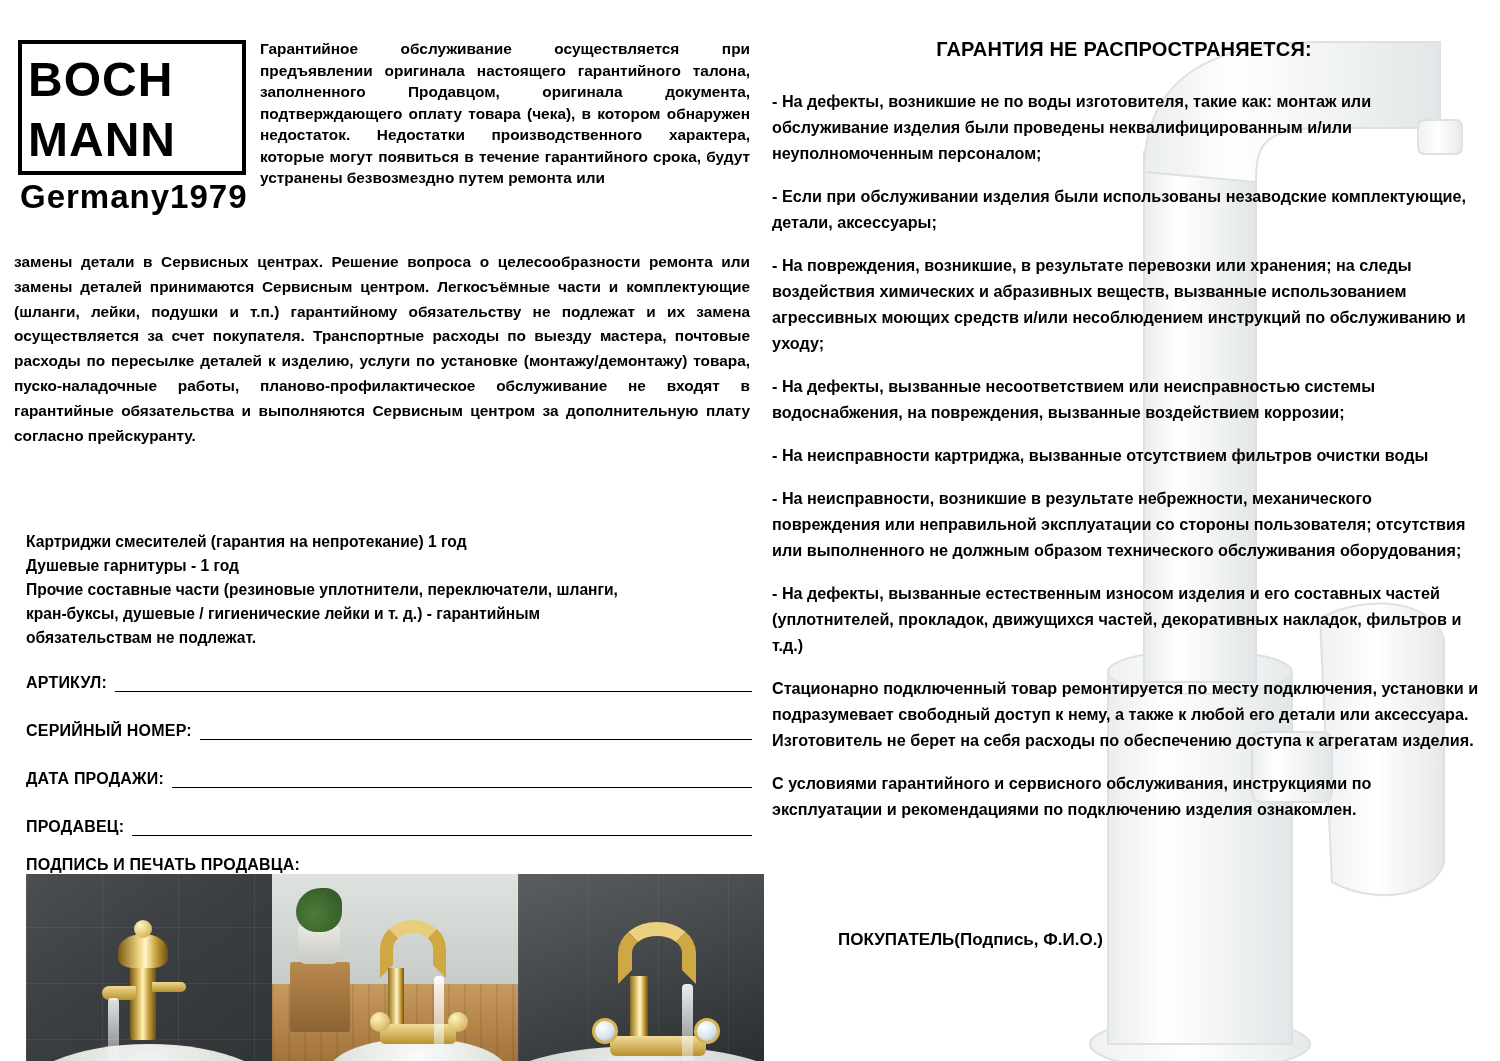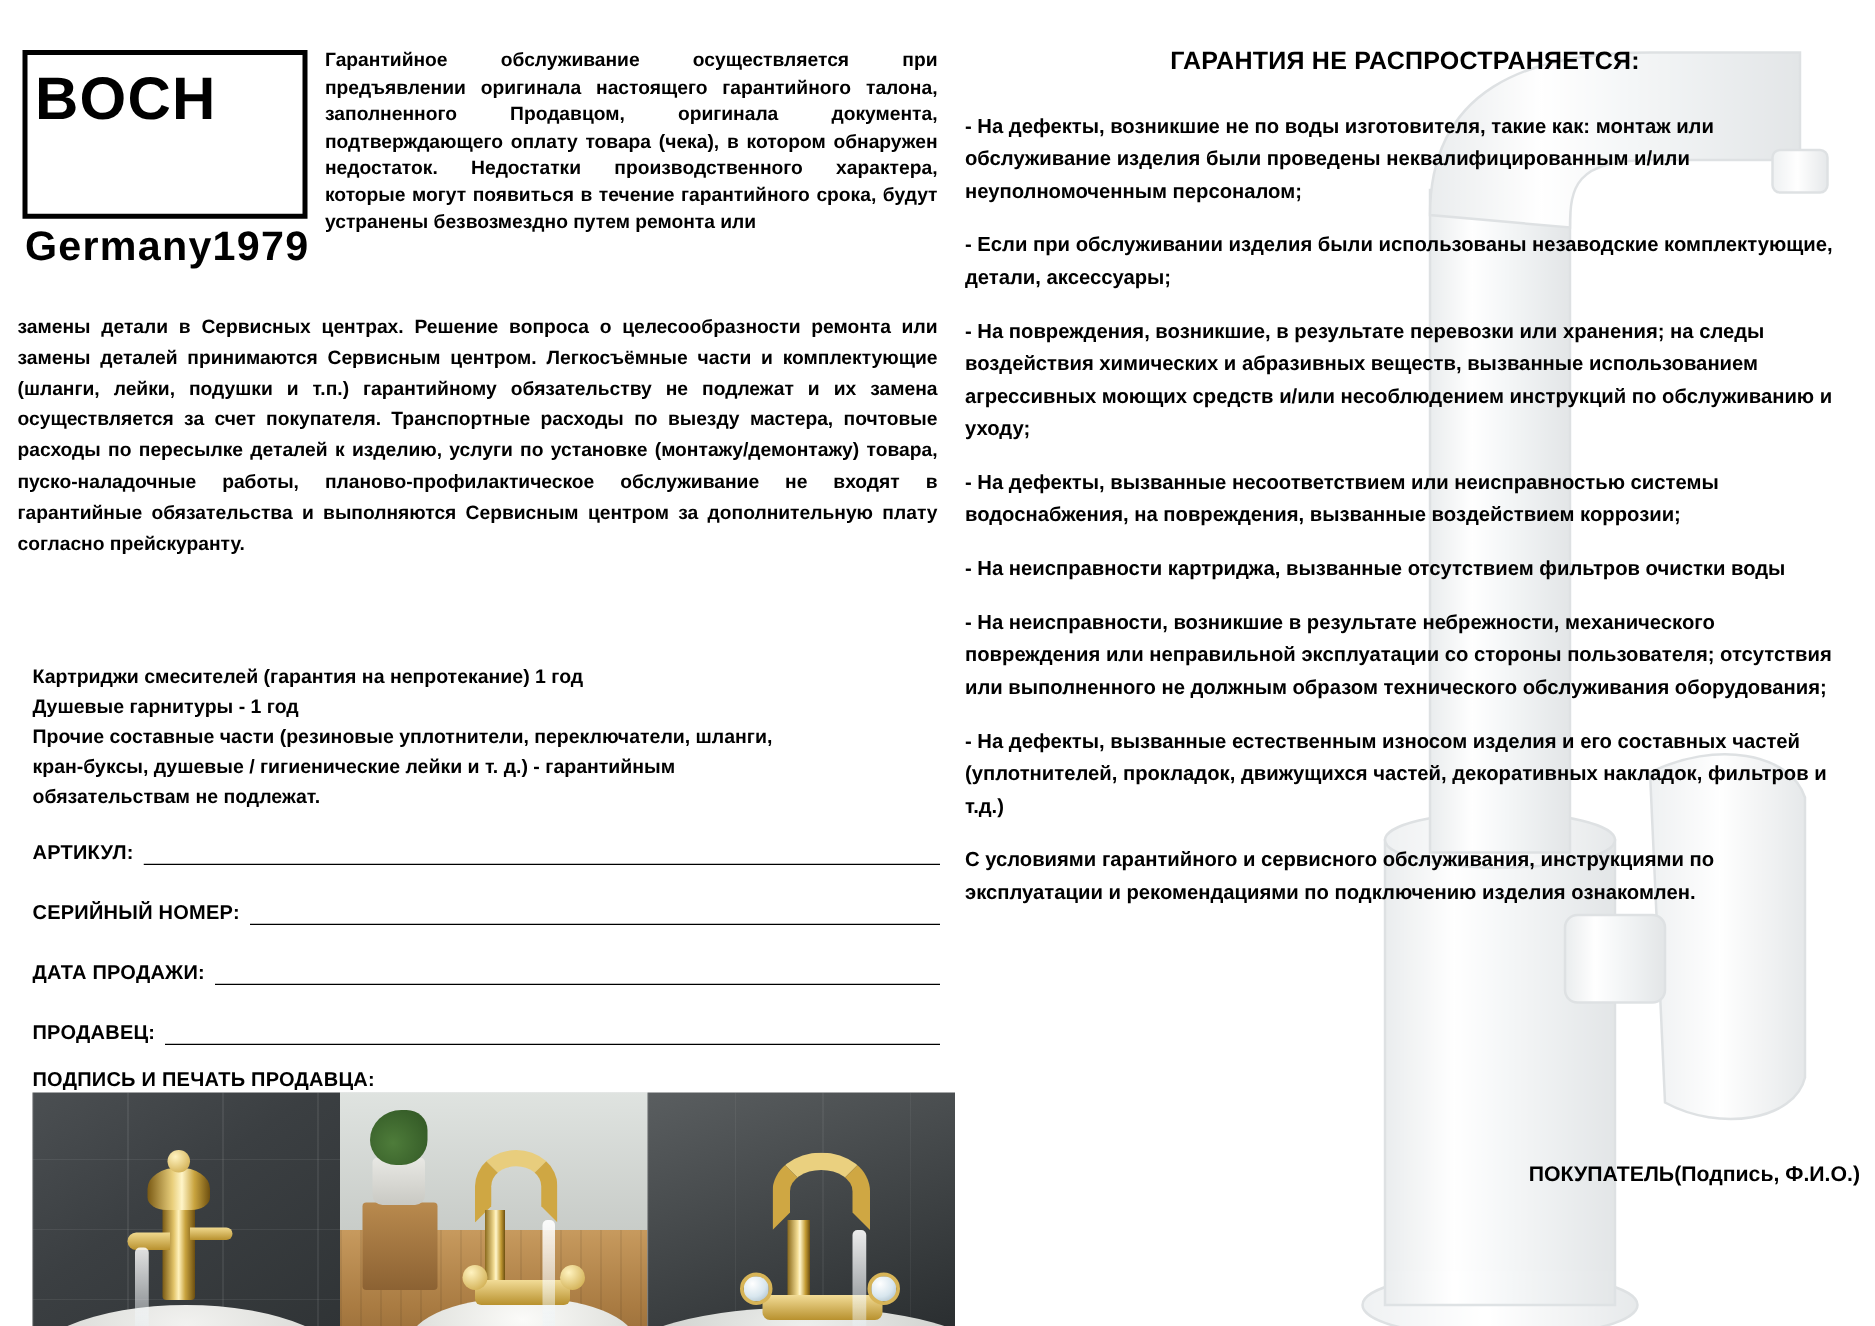--- a/index.html
+++ b/index.html
@@ -225,21 +225,21 @@
     position:absolute;left:0;top:6px;width:716px;text-align:center;
     font-size:20px;font-weight:bold;letter-spacing:0.2px;
   }
   .right-body{
     position:absolute;left:6px;top:56px;width:712px;
     font-size:16.2px;line-height:26px;font-weight:bold;
   }
   .right-body p{margin:0 0 17px 0;}
   .buyer-row{
     position:absolute;left:72px;top:898px;width:650px;
-    display:flex;justify-content:flex-end;
+    display:flex;justify-content:flex-start;
     font-size:17px;font-weight:bold;
   }
 
   
   .faucet-wm{
     position:absolute;left:1020px;top:0;width:480px;height:1061px;
     pointer-events:none;opacity:.32;
   }
 </style>
 </head>
@@ -273,20 +273,21 @@
     <rect x="398" y="88" width="44" height="34" rx="6" fill="url(#mg2)" stroke="#9aa4aa" stroke-width="2"></rect>
 
     <path d="M300 586 C352 560, 412 570, 424 606 L424 830 C416 864, 356 874, 312 850 Z" fill="url(#mg2)" stroke="#9aa4aa" stroke-width="2"></path>
     <rect x="232" y="700" width="80" height="70" rx="10" fill="url(#mg)" stroke="#9aa4aa" stroke-width="2"></rect>
   </svg>
 
   <div class="left-col">
 
     <div class="logo-box">
       <div class="l1">BOCH</div>
+      <div class="l2">MANN</div>
     </div>
     <div class="logo-sub">Germany1979</div>
 
     <div class="intro-para">Гарантийное обслуживание осуществляется при предъявлении оригинала настоящего гарантийного талона, заполненного Продавцом, оригинала документа, подтверждающего оплату товара (чека), в котором обнаружен недостаток. Недостатки производственного характера, которые могут появиться в течение гарантийного срока, будут устранены безвозмездно путем ремонта или</div>
 
     <div class="body-para">замены детали в Сервисных центрах. Решение вопроса о целесообразности ремонта или замены деталей принимаются Сервисным центром. Легкосъёмные части и комплектующие (шланги, лейки, подушки и т.п.) гарантийному обязательству не подлежат и их замена осуществляется за счет покупателя. Транспортные расходы по выезду мастера, почтовые расходы по пересылке деталей к изделию, услуги по установке (монтажу/демонтажу) товара, пуско-наладочные работы, планово-профилактическое обслуживание не входят в гарантийные обязательства и выполняются Сервисным центром за дополнительную плату согласно прейскуранту.</div>
 
 
     <div class="warranty-list">
       <div>Картриджи смесителей (гарантия на непротекание) 1 год</div>
@@ -357,20 +358,21 @@
     <div class="right-title">ГАРАНТИЯ НЕ РАСПРОСТРАНЯЕТСЯ:</div>
 
     <div class="right-body">
       <p> - На дефекты, возникшие не по воды изготовителя, такие как: монтаж или обслуживание изделия были проведены неквалифицированным и/или неуполномоченным персоналом;</p>
       <p>- Если при обслуживании изделия были использованы незаводские комплектующие, детали, аксессуары;</p>
       <p> - На повреждения, возникшие, в результате перевозки или хранения; на следы воздействия химических и абразивных веществ, вызванные использованием агрессивных моющих средств и/или несоблюдением инструкций по обслуживанию и уходу;</p>
       <p>- На дефекты, вызванные несоответствием или неисправностью системы водоснабжения, на повреждения, вызванные воздействием коррозии;</p>
       <p>- На неисправности картриджа, вызванные отсутствием фильтров очистки воды</p>
       <p>- На неисправности, возникшие в результате небрежности, механического повреждения или неправильной эксплуатации со стороны пользователя; отсутствия или выполненного не должным образом технического обслуживания оборудования;</p>
       <p>- На дефекты, вызванные естественным износом изделия и его составных частей (уплотнителей, прокладок, движущихся частей, декоративных накладок, фильтров и т.д.)</p>
+      <p>Стационарно подключенный товар ремонтируется по месту подключения, установки и подразумевает свободный доступ к нему, а также к любой его детали или аксессуара. Изготовитель не берет на себя расходы по обеспечению доступа к агрегатам изделия.</p>
       <p>С условиями гарантийного и сервисного обслуживания, инструкциями по эксплуатации и рекомендациями по подключению изделия ознакомлен.</p>
     </div>
 
     <div class="buyer-row">
       <span>ПОКУПАТЕЛЬ</span>
       <span>(Подпись, Ф.И.О.)</span>
     </div>
   </div>
 
 </div>

